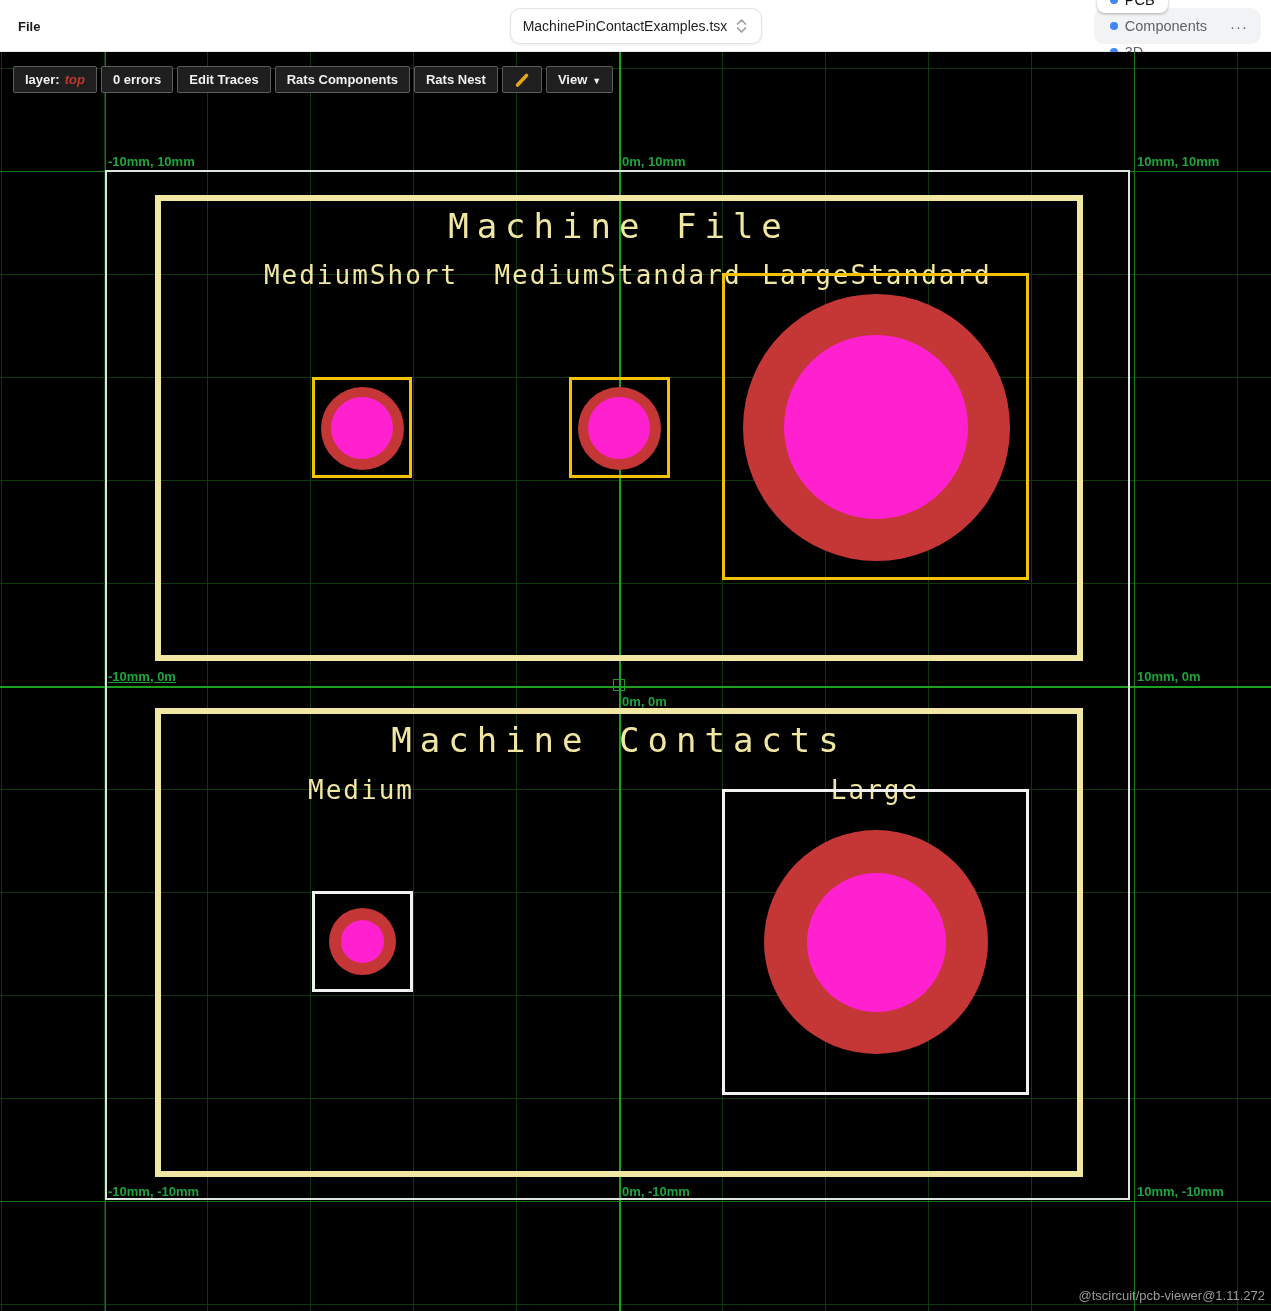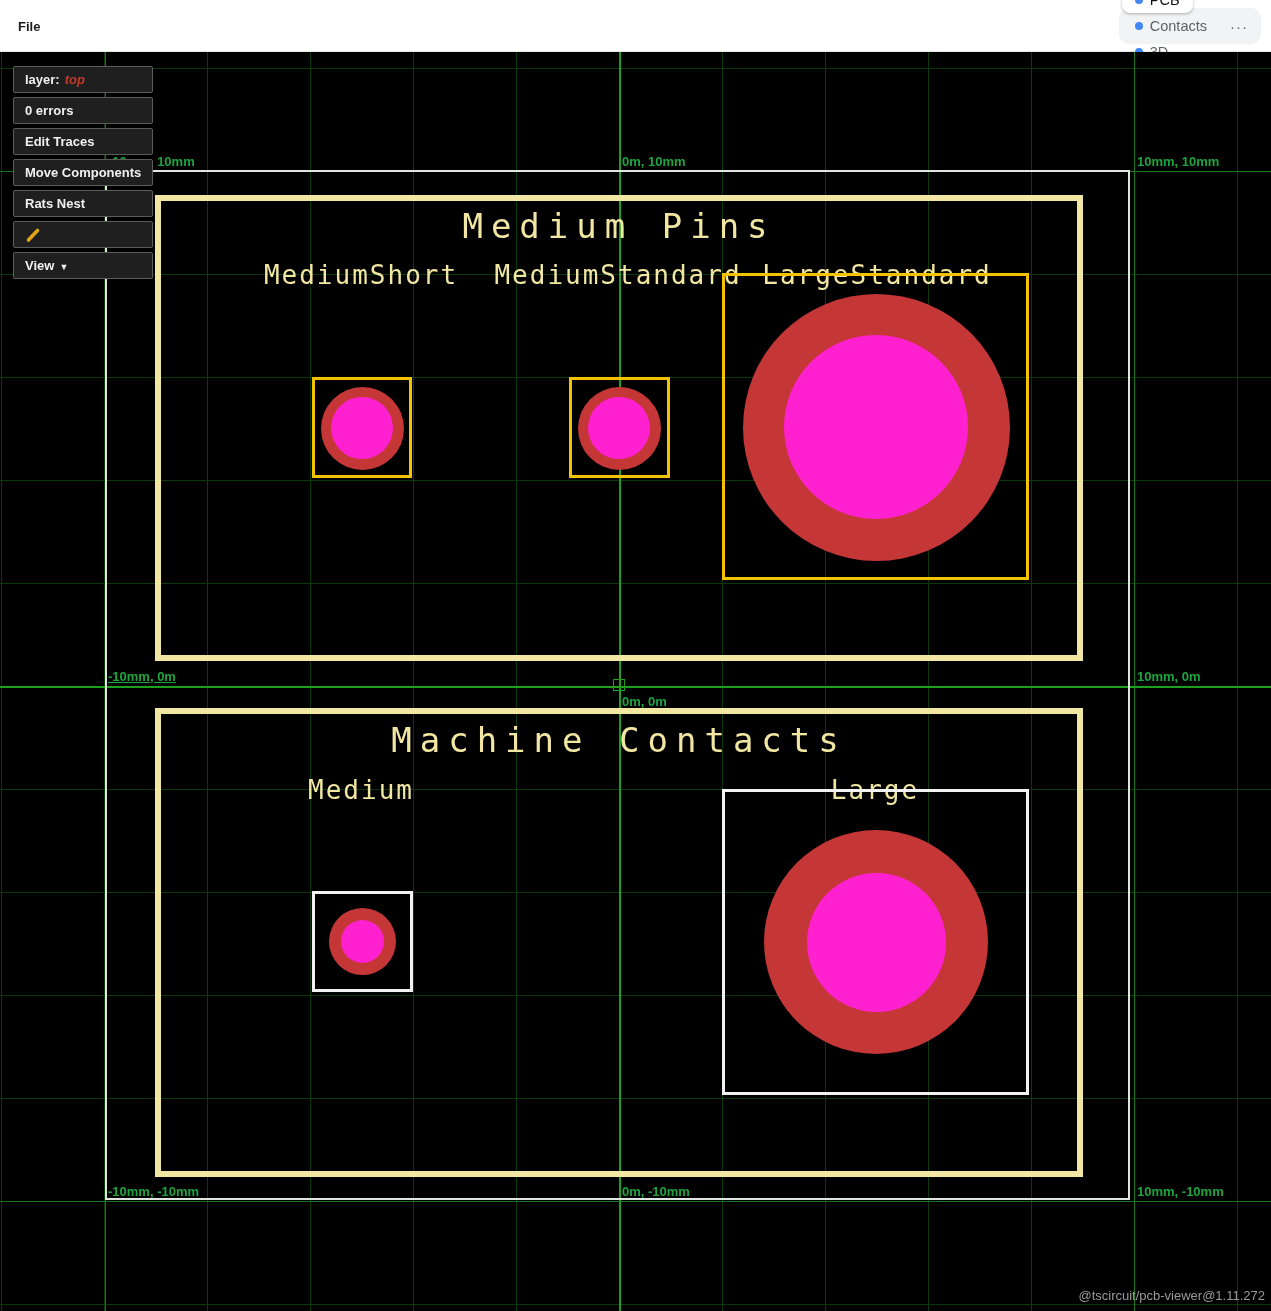--- a/index.html
+++ b/index.html
@@ -39,45 +39,54 @@
   .board-outline { position:absolute; border:6px solid #f2e7a2; background:transparent; }
   .silk-text { position:absolute; font-family:"DejaVu Sans Mono","Liberation Mono",monospace;
                color:#f2e7a2; white-space:nowrap; transform:translateX(-50%); line-height:1.05; }
   .silk-title { font-size:34px; letter-spacing:8px; }
   .silk-label { font-size:26px; letter-spacing:2px; }
   .pad-outline { position:absolute; background:transparent; }
   .pad-outer { position:absolute; border-radius:50%; }
   .pad-inner { position:absolute; border-radius:50%; }
 
   
-  .pcb-toolbar { position:absolute; left:13px; top:14px; display:flex; gap:4px;flex-direction:column; }
+  .pcb-toolbar { position:absolute; left:13px; top:14px; display:flex; gap:4px; }
   .tbtn { height:27px; display:flex; align-items:center; gap:5px; padding:0 11px;
           background:#1f1f1f; border:1px solid #5c5c5c; border-radius:2px;
           color:#f0f0f0; font-size:13px; font-weight:700; font-family:"Liberation Sans",sans-serif; cursor:pointer; }
   .tbtn .caret { font-size:9px; position:relative; top:1px; }
   .layer-top { font-weight:700;font-style:italic; }
 
   .version-tag { position:absolute; right:6px; bottom:8px; font-size:13px; color:#9a9a9a; }
 </style>
 </head>
 <body>
 
 <div class="topbar">
   <div class="file-menu">File</div>
 
+  <div class="file-select">
+    <span>MachinePinContactExamples.tsx</span>
+    <span class="updown-icon">
+      <svg width="13" height="16" viewBox="0 0 13 16">
+        <path d="M2.5 6 L6.5 2 L10.5 6" fill="none" stroke="#9aa0a6" stroke-width="1.7" stroke-linecap="round" stroke-linejoin="round"></path>
+        <path d="M2.5 10 L6.5 14 L10.5 10" fill="none" stroke="#9aa0a6" stroke-width="1.7" stroke-linecap="round" stroke-linejoin="round"></path>
+      </svg>
+    </span>
+  </div>
 
   <div class="seg-wrap">
     <span id="tabs-mount">
         <button class="seg-tab active">
           <span class="seg-dot" style="background: rgb(66, 133, 244);"></span>
           <span>PCB</span>
         </button>
         <button class="seg-tab">
           <span class="seg-dot" style="background: rgb(66, 133, 244);"></span>
-          <span>Contacts</span>
+          <span>Components</span>
         </button>
         <button class="seg-tab">
           <span class="seg-dot" style="background: rgb(66, 133, 244);"></span>
           <span>3D</span>
         </button>
       </span>
     <button class="more-btn">···</button>
   </div>
 </div>
 
@@ -87,21 +96,21 @@
       <div class="gl-v" style="left: 105px; width: 1px; background: rgb(21, 120, 21);"></div>
       <div class="gl-v" style="left: 619px; width: 2px; background: rgb(31, 159, 31);"></div>
       <div class="gl-v" style="left: 1134px; width: 1px; background: rgb(21, 120, 21);"></div>
       <div class="gl-h" style="top: 119px; height: 1px; background: rgb(21, 120, 21);"></div>
       <div class="gl-h" style="top: 634px; height: 2px; background: rgb(31, 159, 31);"></div>
       <div class="gl-h" style="top: 1149px; height: 1px; background: rgb(21, 120, 21);"></div>
     </div>
   <div class="bounds-rect" id="bounds-rect" style="left: 105px; top: 118px; width: 1025px; height: 1030px; border-color: rgb(223, 229, 223);"></div>
   <div id="pcb-mount">
       <div class="board-outline" style="left: 155px; top: 143px; width: 928px; height: 466px; border-color: rgb(242, 231, 162);"></div>
-      <div class="silk-text silk-title" style="left: 619px; top: 157px; color: rgb(242, 231, 162);">Medium Pins</div>
+      <div class="silk-text silk-title" style="left: 619px; top: 157px; color: rgb(242, 231, 162);">Machine File</div>
       <div class="silk-text silk-label" style="left: 361px; top: 210px; color: rgb(242, 231, 162);">MediumShort</div>
       <div class="silk-text silk-label" style="left: 618px; top: 210px; color: rgb(242, 231, 162);">MediumStandard</div>
       <div class="silk-text silk-label" style="left: 877px; top: 210px; color: rgb(242, 231, 162);">LargeStandard</div>
       <div class="board-outline" style="left: 155px; top: 656px; width: 928px; height: 469px; border-color: rgb(242, 231, 162);"></div>
       <div class="silk-text silk-title" style="left: 619px; top: 671px; color: rgb(242, 231, 162);">Machine Contacts</div>
       <div class="silk-text silk-label" style="left: 361px; top: 725px; color: rgb(242, 231, 162);">Medium</div>
       <div class="silk-text silk-label" style="left: 875px; top: 725px; color: rgb(242, 231, 162);">Large</div>
       <div class="pad-outline" style="left: 312px; top: 325px; width: 100px; height: 101px; border: 3px solid rgb(243, 195, 1);"></div>
       <div class="pad-outline" style="left: 569px; top: 325px; width: 101px; height: 101px; border: 3px solid rgb(243, 195, 1);"></div>
       <div class="pad-outline" style="left: 722px; top: 221px; width: 307px; height: 307px; border: 3px solid rgb(243, 195, 1);"></div>
@@ -136,21 +145,21 @@
     </div>
   <div class="origin-marker" id="origin-marker" style="left: 613px; top: 627px;"></div>
 
   <div class="pcb-toolbar">
     <button class="tbtn">
       <span>layer:</span>
       <span class="layer-top" id="layer-value" style="color: rgb(192, 57, 43);">top</span>
     </button>
     <button class="tbtn">0 errors</button>
     <button class="tbtn">Edit Traces</button>
-    <button class="tbtn">Move Components</button>
+    <button class="tbtn">Rats Components</button>
     <button class="tbtn">Rats Nest</button>
     <button class="tbtn">
       <span style="display:inline-flex;">
         <svg width="16" height="16" viewBox="0 0 16 16">
           <line x1="3.5" y1="13" x2="12.5" y2="3.5" stroke="#e2a615" stroke-width="3.6" stroke-linecap="round"></line>
         </svg>
       </span>
     </button>
     <button class="tbtn">
       <span>View</span>

